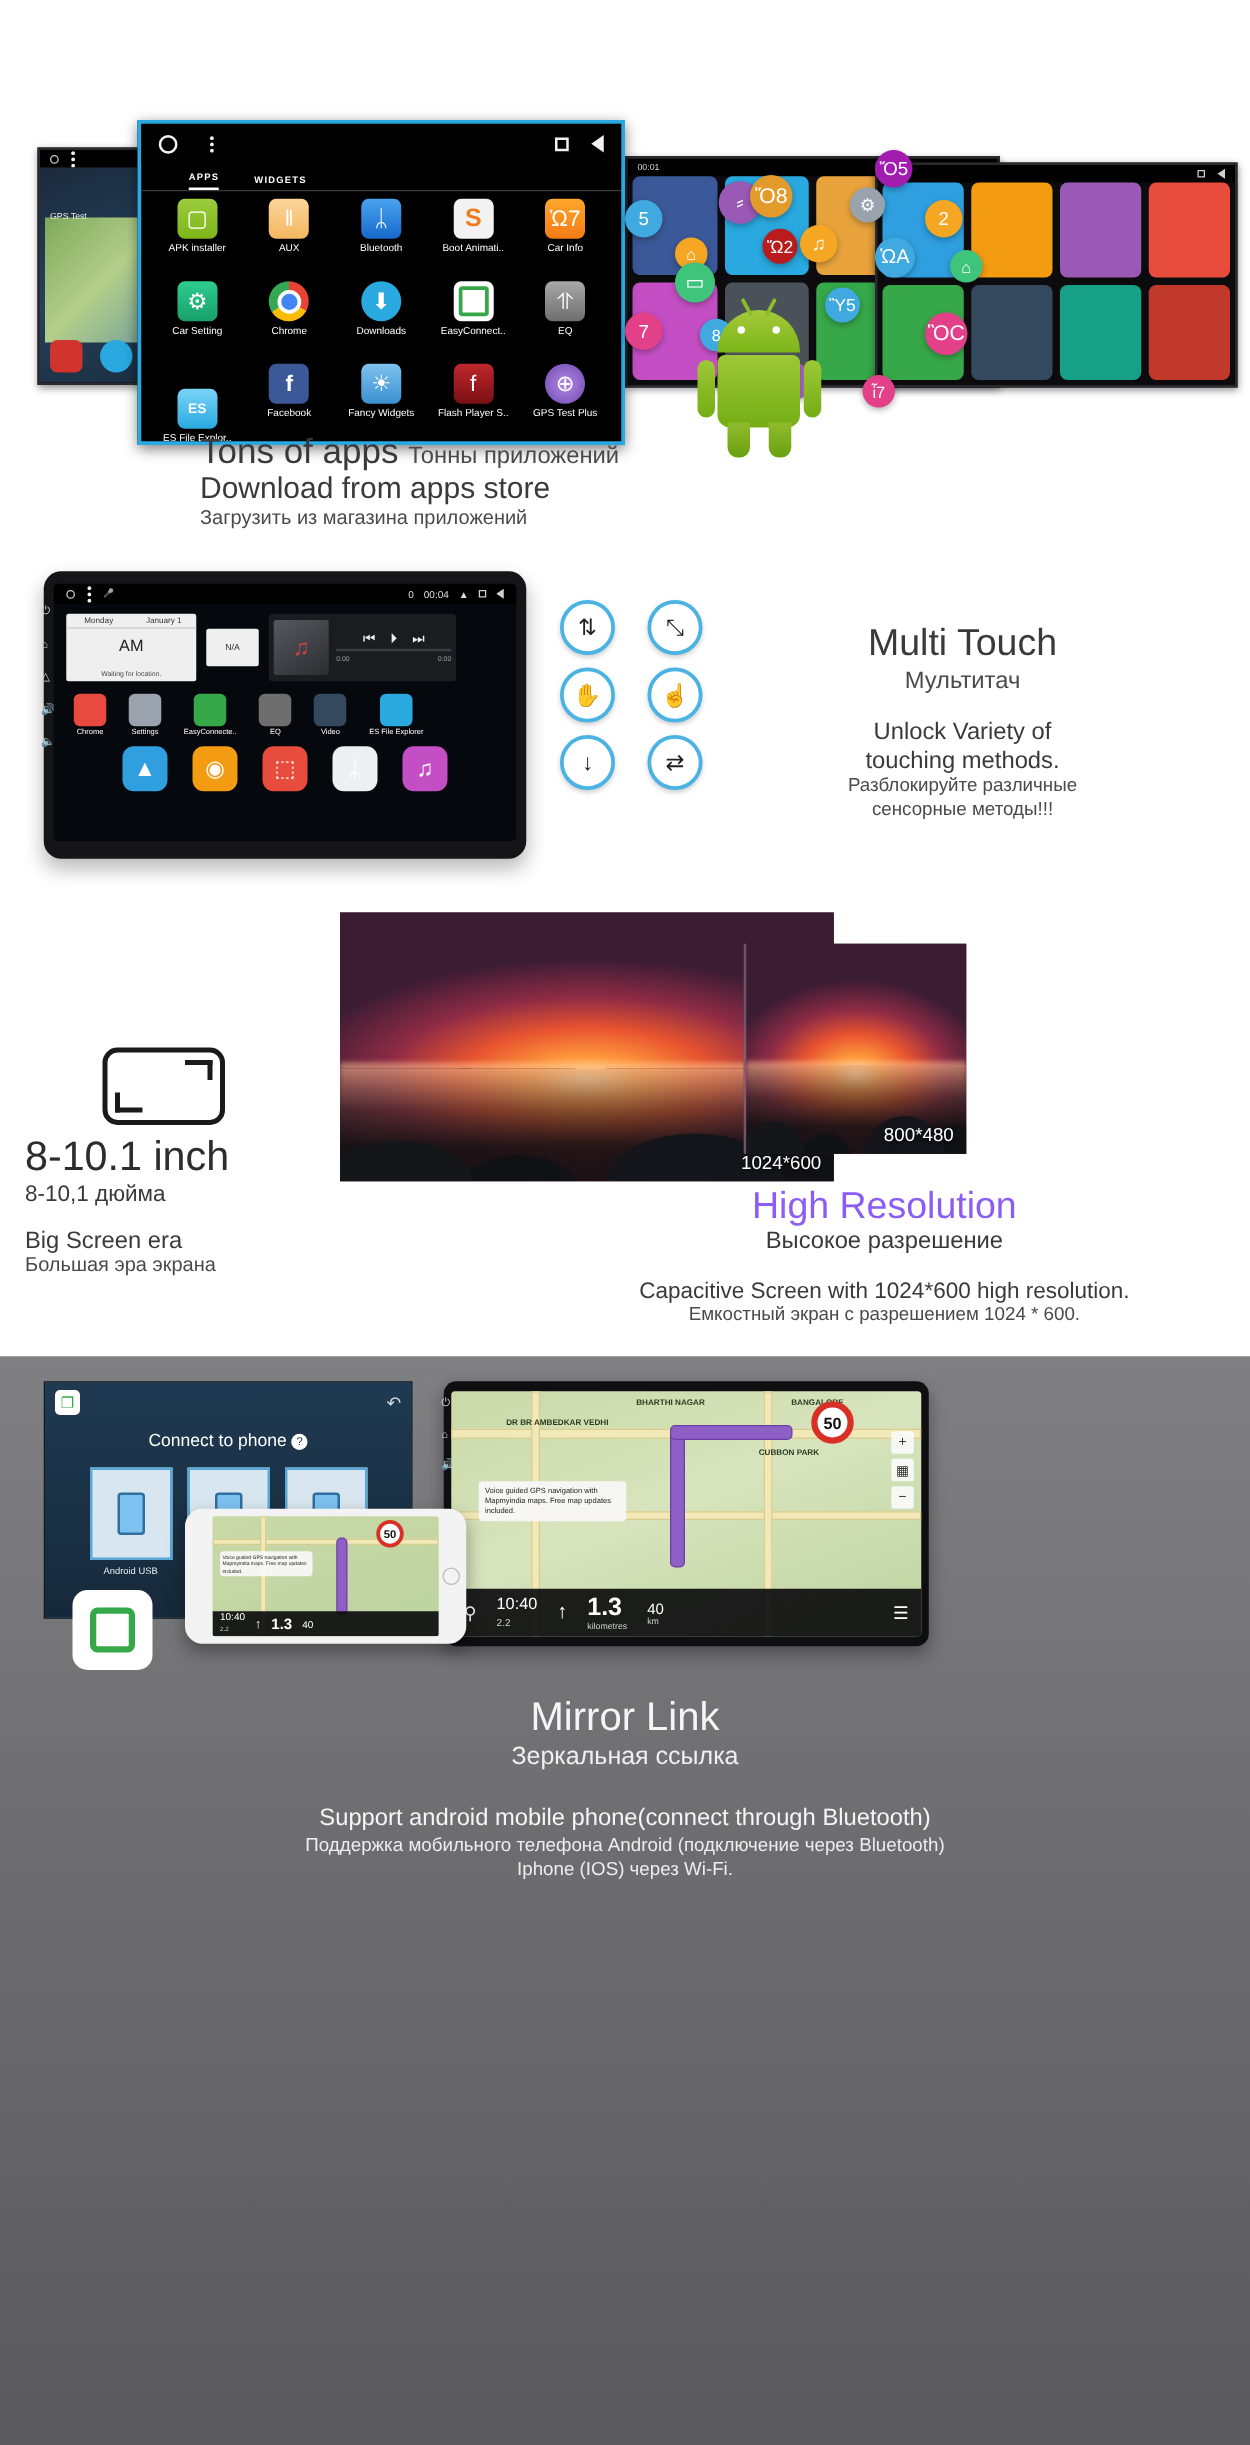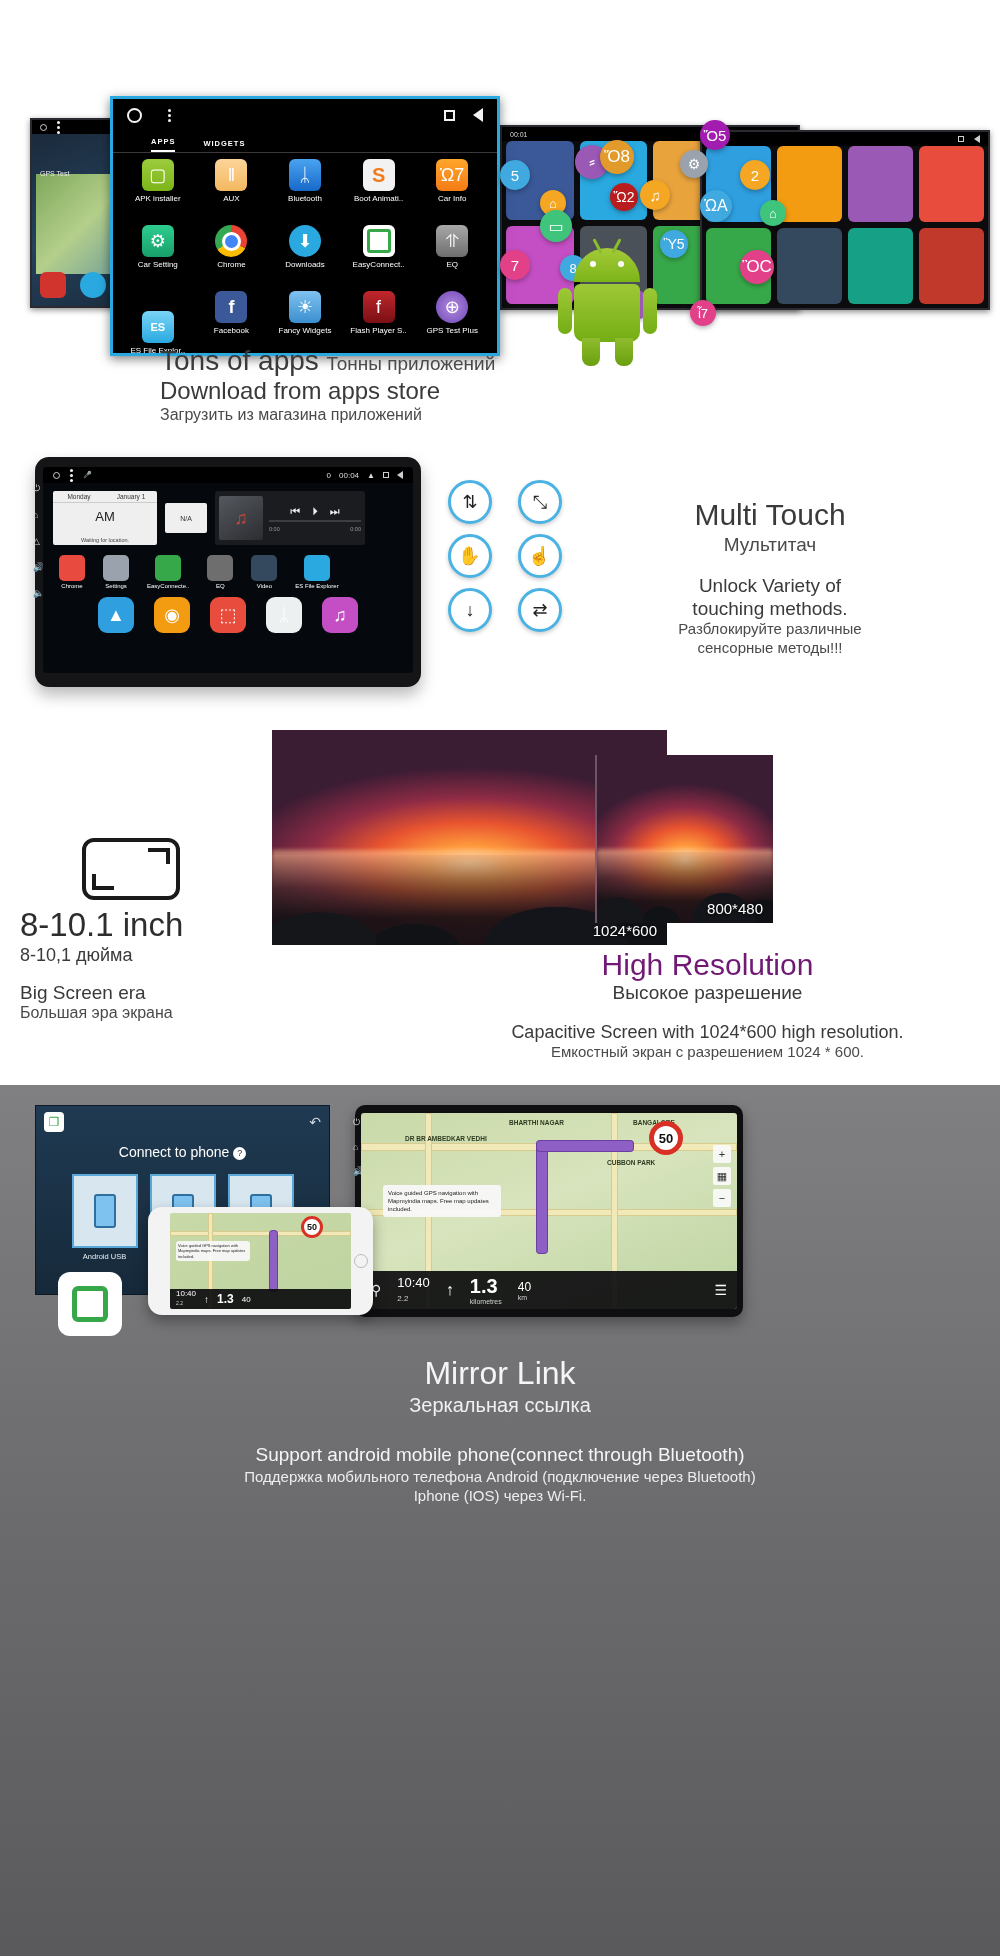--- a/index.html
+++ b/index.html
@@ -244,21 +244,21 @@
   .corner.tr { right: 6px; top: 6px; border-top: 4px solid #1a1a1a; border-right: 4px solid #1a1a1a; }
   .corner.bl { left: 6px; bottom: 6px; border-bottom: 4px solid #1a1a1a; border-left: 4px solid #1a1a1a; }
 
   .inch-copy { position: absolute; left: 20px; top: 196px; width: 230px; text-align: left; }
   .inch-big { font-size: 33px; color: #2d2d2d; }
   .inch-ru { font-size: 18px; color: #3a3a3a; margin-top: 1px; }
   .inch-sub { font-size: 19px; color: #3a3a3a; margin-top: 16px; }
   .inch-subru { font-size: 16px; color: #4a4a4a; }
 
   .hires-copy { position: absolute; left: 430px; top: 238px; width: 555px; text-align: center; }
-  .hr-title { font-size: 30px; color: #701a75; }
+  .hr-title { font-size: 30px; color: #8b5cf6; }
   .hr-titleru { font-size: 19px; color: #3a3a3a; }
   .hr-body { font-size: 18px; color: #3a3a3a; margin-top: 18px; }
   .hr-bodyru { font-size: 15px; color: #4a4a4a; }
 
   
   .sec-ml { position: absolute; left: 0; top: 1085px; width: 1000px; height: 871px;
             background: linear-gradient(180deg,#808083 0%, #6d6d70 45%, #5a5a5d 100%); }
 
   .ml-phonepanel {
     position: absolute; left: 35px; top: 20px; width: 295px; height: 190px;

